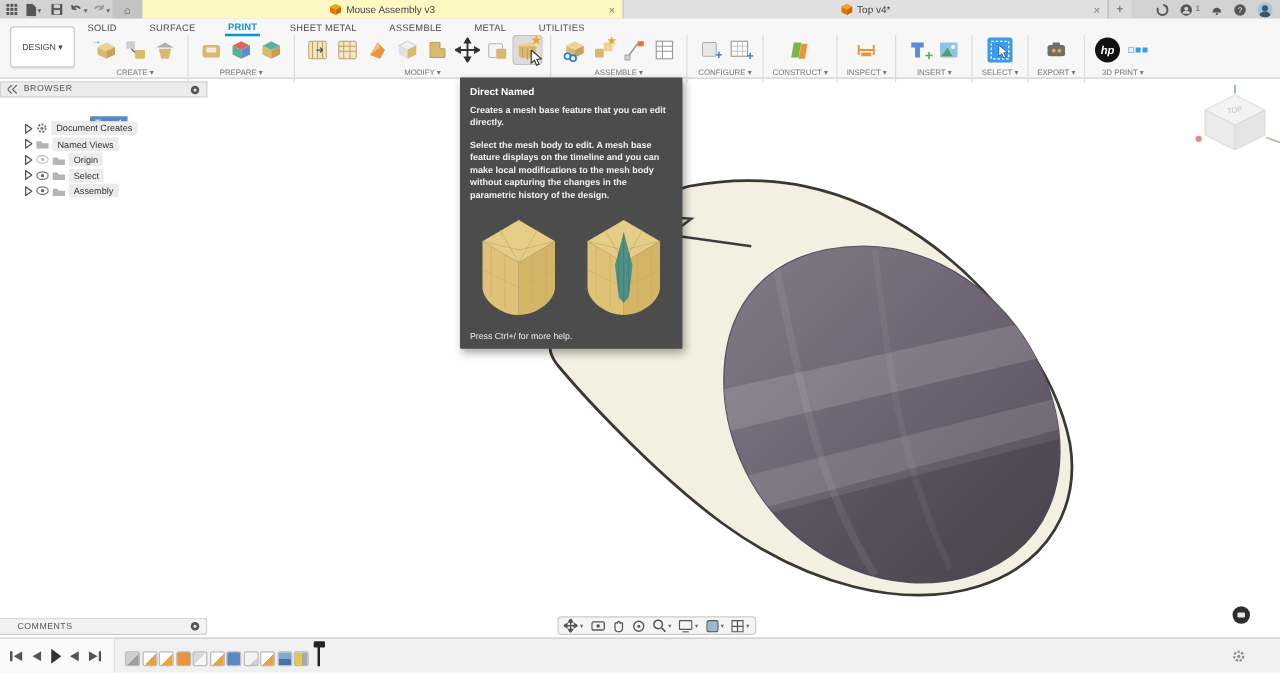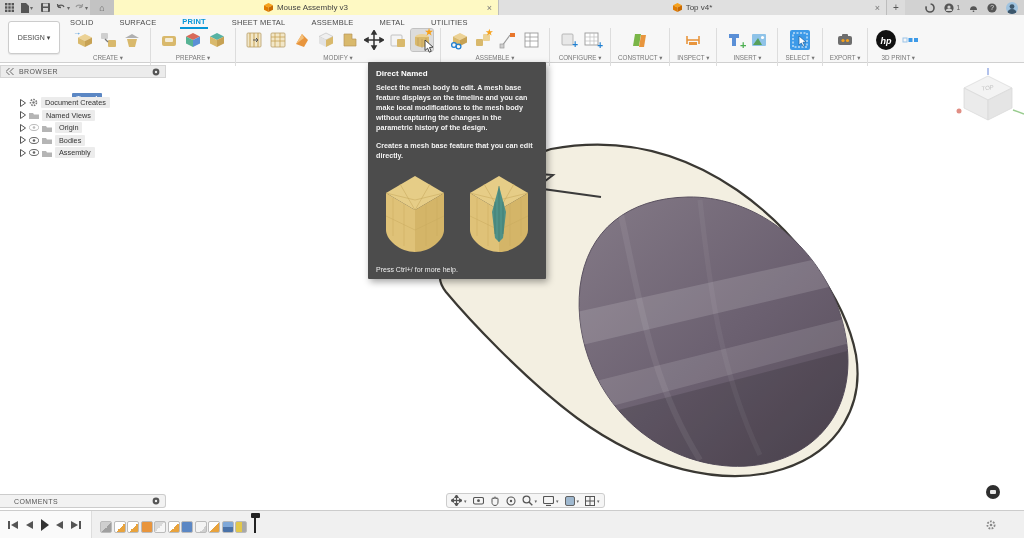--- a/index.html
+++ b/index.html
@@ -612,42 +612,42 @@
     <svg width="6" height="8">
         <polygon points="0.5,0.5 5.5,4 0.5,7.5" fill="none" stroke="#555" stroke-width="1"></polygon>
       </svg>
     <svg width="10" height="7">
         <ellipse cx="5" cy="3.5" rx="4.6" ry="3" fill="none" stroke="#666" stroke-width="1"></ellipse>
         <circle cx="5" cy="3.5" r="1.3" fill="#666"></circle>
       </svg>
     <svg width="10" height="8">
         <path d="M0,2 h4 l1,1.5 h5 v4.5 h-10 z" fill="#b5b5b5"></path>
       </svg>
-    <span class="chip">Bodies</span>
+    <span class="chip">Select</span>
   </div>
   <div class="brow child">
     <svg width="6" height="8">
         <polygon points="0.5,0.5 5.5,4 0.5,7.5" fill="none" stroke="#555" stroke-width="1"></polygon>
       </svg>
     <svg width="10" height="7">
         <ellipse cx="5" cy="3.5" rx="4.6" ry="3" fill="none" stroke="#666" stroke-width="1"></ellipse>
         <circle cx="5" cy="3.5" r="1.3" fill="#666"></circle>
       </svg>
     <svg width="10" height="8">
         <path d="M0,2 h4 l1,1.5 h5 v4.5 h-10 z" fill="#b5b5b5"></path>
       </svg>
     <span class="chip">Assembly</span>
   </div>
 </div>
 
 
 <div id="tooltip">
   <div class="t-title">Direct Named</div>
+  <p>Creates a mesh base feature that you can edit directly.</p>
   <p>Select the mesh body to edit. A mesh base feature displays on the timeline and you can make local modifications to the mesh body without capturing the changes in the parametric history of the design.</p>
-  <p>Creates a mesh base feature that you can edit directly.</p>
   <div class="imgs">
     <svg width="74" height="88">
       <polygon points="37,4 66,21 37,38 8,21" fill="#e6cd87"></polygon>
       <path d="M8,21 L37,38 L37,80 C22,80 8,68 8,58 Z" fill="#dfc278"></path>
       <path d="M66,21 L37,38 L37,80 C52,80 66,68 66,58 Z" fill="#d4b568"></path>
       <path d="M8,21 L37,28 L66,21 M22,12 L37,38 M52,12 L37,38" stroke="#c9ab5f" stroke-width="0.6" fill="none"></path>
       <path d="M15,26 L15,64 M26,32 L26,74 M48,32 L48,74 M59,26 L59,64 M8,44 L37,58 L66,44" stroke="#c9ab5f" stroke-width="0.5" fill="none"></path>
     </svg>
     <svg width="74" height="88">
       <polygon points="37,4 66,21 37,38 8,21" fill="#e6cd87"></polygon>

